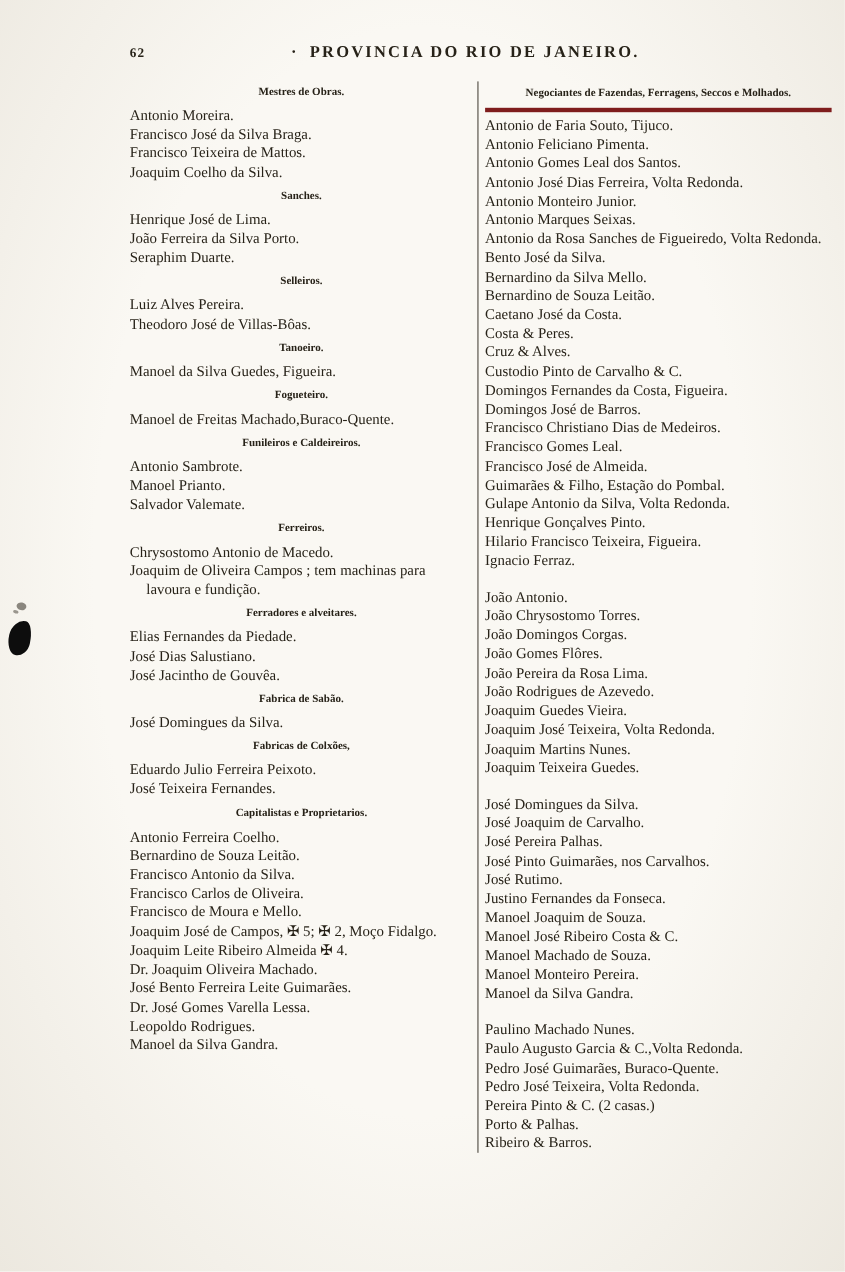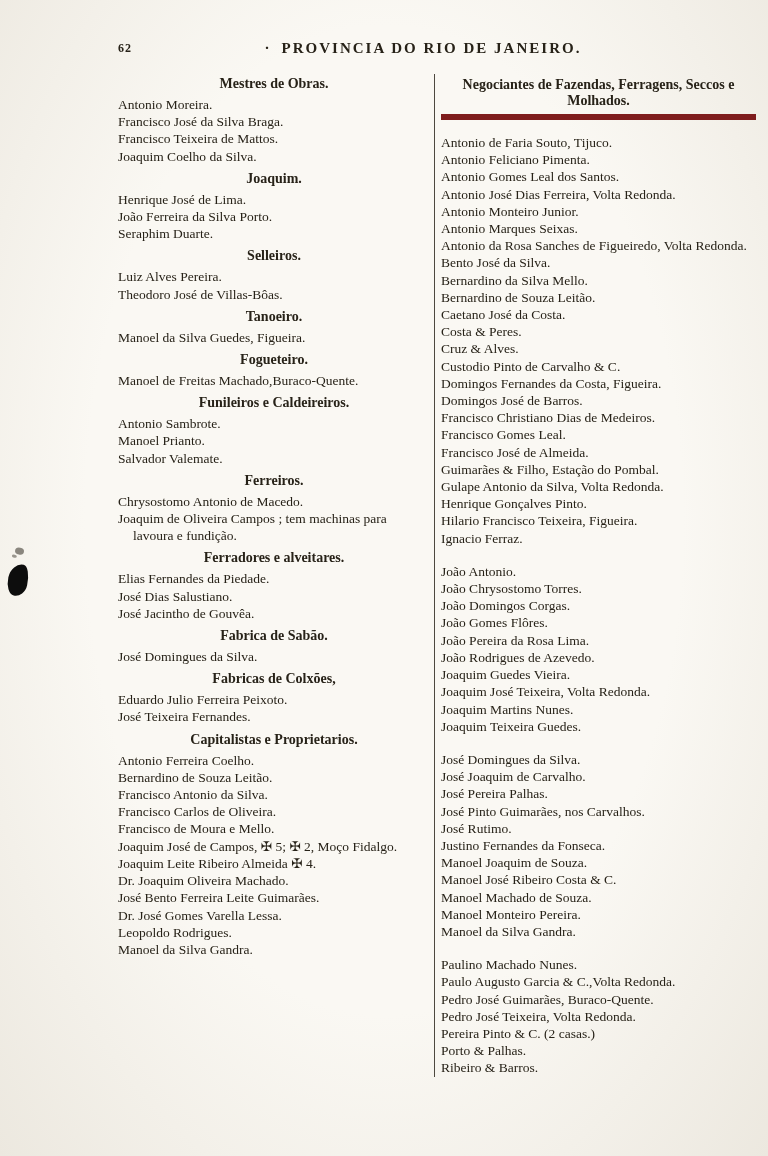--- a/index.html
+++ b/index.html
@@ -16,27 +16,27 @@
   .page-number { position: absolute; left: 0; top: 1px; font-size: 12px; font-weight: bold; letter-spacing: 1px; }
   .page-title { position: absolute; left: 30px; right: 60px; text-align: center; font-size: 15px; font-weight: bold; letter-spacing: 2px; white-space: nowrap; }
   .page-title .sep { margin-right: 10px; font-weight: bold; }
 
   .columns { position: absolute; top: 74px; left: 118px; width: 638px; display: flex; align-items: stretch; }
   .column.left { width: 316px; padding-right: 4px; }
   .divider { width: 1px; background: #4d483f; }
   .column.right { flex: 1; padding-left: 6px; }
 
   .section-heading {
-    font-size: 14px; font-weight: bold; text-align: center;
+    font-size: 10px; font-weight: bold; text-align: center;
     line-height: 16px; margin: 6px 20px 4px;
   }
   .column .section:first-child .section-heading { margin-top: 2px; }
   .section-heading.boxed {
-    margin: 0 0 14px; padding: 1px 2px 5px;
-    border-bottom: 6px solid #7f1d1d;
+    margin: 0 0 3px; padding: 1px 2px 5px;
+    border-bottom: 4px solid #7f1d1d;
   }
   .entry {
     font-size: 13.5px; line-height: 17.2px;
     padding-left: 15px; text-indent: -15px;
   }
   .group + .group { margin-top: 16px; }
 
   .ink-blot {
     position: absolute; left: 8px; top: 564px;
     width: 20px; height: 32px; background: #0d0d0d;
@@ -70,21 +70,21 @@
             <div class="entry">Francisco José da Silva Braga.</div>
             <div class="entry">Francisco Teixeira de Mattos.</div>
           </div>
         </section>
         <section class="section">
           <div class="group">
             <div class="entry">Joaquim Coelho da Silva.</div>
           </div>
         </section>
         <section class="section">
-          <div class="section-heading">Joaquim.</div>
+          <div class="section-heading">Sanches.</div>
           <div class="group">
             <div class="entry">Henrique José de Lima.</div>
             <div class="entry">João Ferreira da Silva Porto.</div>
             <div class="entry">Seraphim Duarte.</div>
           </div>
         </section>
         <section class="section">
           <div class="section-heading">Selleiros.</div>
           <div class="group">
             <div class="entry">Luiz Alves Pereira.</div>

